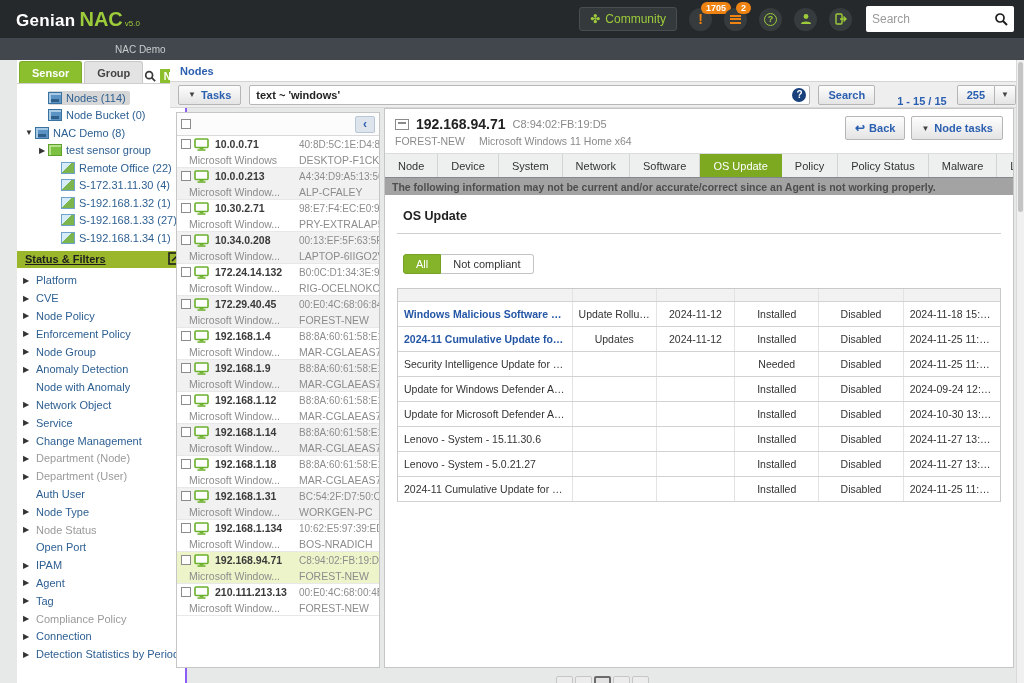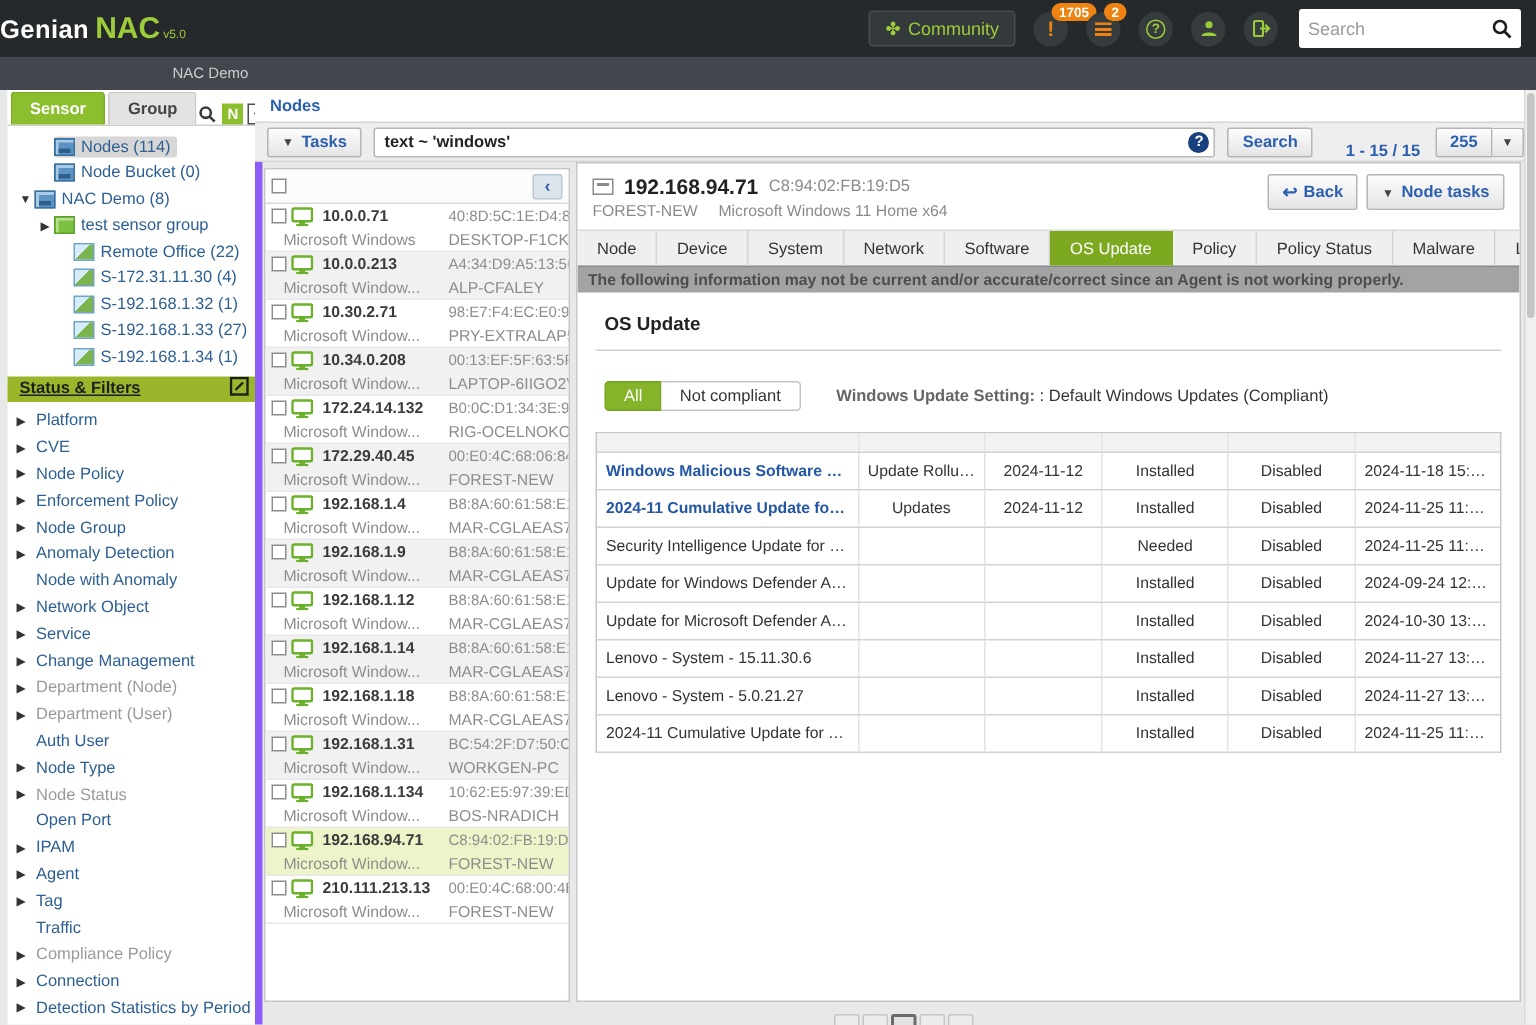--- a/index.html
+++ b/index.html
@@ -2,21 +2,21 @@
 <html><head>
 <meta charset="utf-8">
 <style>
   * { margin:0; padding:0; box-sizing:border-box; }
   html,body { width:1024px; height:683px; overflow:hidden; background:#e7e8e8;
     font-family:"Liberation Sans", sans-serif; font-size:11px; color:#333; }
 
   
   .topbar { position:absolute; left:0; top:0; width:1024px; height:38px; background:#26292c;
     display:flex; align-items:center; }
-  .brand { display:flex; align-items:baseline; white-space:nowrap; }
+  .brand { margin-left:16px; display:flex; align-items:baseline; white-space:nowrap; }
   .brand .g { color:#fff; font-size:17px; font-weight:bold; letter-spacing:.3px; }
   .brand .n { color:#9dcc3a; font-size:20px; font-weight:bold; margin-left:4px; }
   .brand .v { color:#9dcc3a; font-size:8px; margin-left:2px; }
   .nav { display:flex; margin-left:38px; }
   .nav .navitem { color:#f2f2f2; font-size:12.5px; padding:0 22px; cursor:pointer; }
   .top-right { margin-left:auto; display:flex; align-items:center; margin-right:10px; }
   .community-btn { background:#34393c; border:1px solid #474d50; border-radius:3px; height:24px;
     display:flex; align-items:center; padding:0 10px; color:#9dcc3a; font-size:12px; cursor:pointer; }
   .community-btn .clover { margin-right:5px; font-size:12px; }
   .ticon { position:relative; width:23px; height:23px; border-radius:50%; background:#363b3e;
@@ -39,22 +39,22 @@
   .statusbar { position:absolute; left:0; top:38px; width:1024px; height:22px; background:#41474c;
     display:flex; align-items:center; color:#c9cdd0; font-size:10px; }
   .site { margin-left:115px; }
   .sb-right { margin-left:auto; margin-right:8px; display:flex; align-items:center; color:#dfe2e4; }
   .clockdot { width:10px; height:10px; border-radius:50%; background:#8fc321; margin:0 4px 0 6px;
     display:inline-block; border:1px solid #6f9c12; }
   .timer { color:#fff; }
   .refresh { color:#e8eaec; font-size:13px; margin-left:10px; cursor:pointer; }
 
   
-  .sidebar { position:absolute; left:5px; top:60px; width:170px; height:623px; background:#fff;
-    border-right:5px solid #8b5cf6; }
+  .sidebar { position:absolute; left:17px; top:60px; width:170px; height:623px; background:#fff;
+    border-right:2px solid #8b5cf6; }
   .side-tabs { height:24px; display:flex; align-items:flex-end; background:#fff; border-bottom:1px solid #cfcfcf; }
   .side-tab { height:22px; padding:0 12px; display:flex; align-items:center; font-size:11px; font-weight:bold;
     color:#444; background:#e3e3e3; border:1px solid #c9c9c9; border-bottom:none; border-radius:3px 3px 0 0;
     margin-left:2px; cursor:pointer; }
   .side-tab.f-active { background:#8bbf2e; color:#fff; border-color:#7cab27; }
   .side-tools { margin-left:auto; display:flex; align-items:center; margin-right:4px; gap:3px; }
   .side-tools .tool { width:14px; height:14px; display:flex; align-items:center; justify-content:center; cursor:pointer; }
   .tool-n { background:#8bbf2e; color:#fff; font-weight:bold; font-size:10px; }
   .tool-box { border:1.5px solid #4d4d4d; color:#4d4d4d; font-weight:bold; font-size:11px; width:13px; height:13px; }
 
@@ -412,24 +412,20 @@
       <span>IPAM</span>
     </div>
       <div class="filter-item f-arrow">
       <span class="arr">▶</span>
       <span>Agent</span>
     </div>
       <div class="filter-item f-arrow">
       <span class="arr">▶</span>
       <span>Tag</span>
     </div>
-      <div class="filter-item">
-      <span class="arr">▶</span>
-      <span>Traffic</span>
-    </div>
       <div class="filter-item f-arrow f-muted">
       <span class="arr">▶</span>
       <span>Compliance Policy</span>
     </div>
       <div class="filter-item f-arrow">
       <span class="arr">▶</span>
       <span>Connection</span>
     </div>
       <div class="filter-item f-arrow">
       <span class="arr">▶</span>
@@ -746,23 +742,20 @@
     </div>
 
     <div class="det-body">
       <div class="sec-title">OS Update</div>
       <hr class="sec-hr">
 
       <div class="controls">
         <span class="toggle">
           <span class="tg f-active">All</span>
           <span class="tg right">Not compliant</span>
-        </span>
-        <span class="wus">
-          <span class="wus-label">Windows Update Setting: </span><span>: Default Windows Updates (Compliant)</span>
         </span>
       </div>
 
       <div class="ostable">
         <div class="trow thead">
 
         <div class="th"></div>
             <div class="th"></div>
             <div class="th"></div>
             <div class="th"></div>

